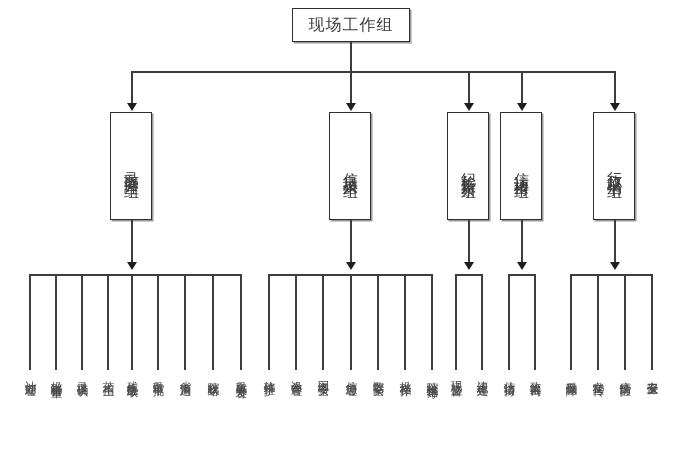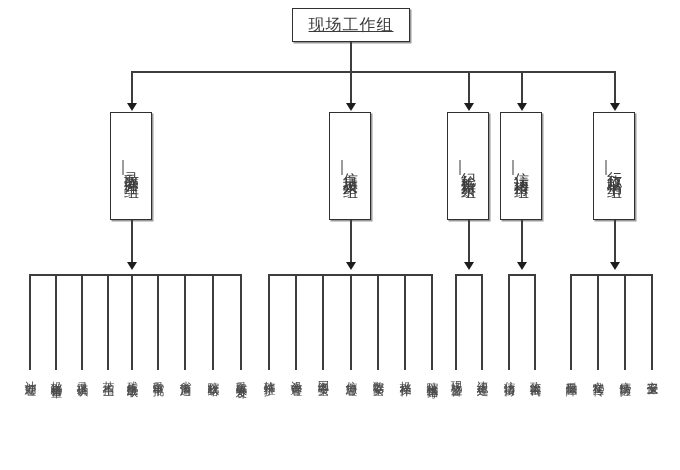--- a/index.html
+++ b/index.html
@@ -28,21 +28,20 @@
   .node-box {
     position: absolute;
     border: 1.6px solid #2f2f2f;
     background: #ffffff;
     box-sizing: border-box;
     box-shadow: 1.5px 1.5px 0 #9a9a9a;
     display: flex;
     align-items: center;
     justify-content: center;
     color: #3b3b3b;
-    text-decoration: underline;
   }
 
   .node-root {
     font-size: 16px;
     letter-spacing: 1px;
     white-space: nowrap;
   }
 
   .node-dept {
     writing-mode: vertical-rl;

